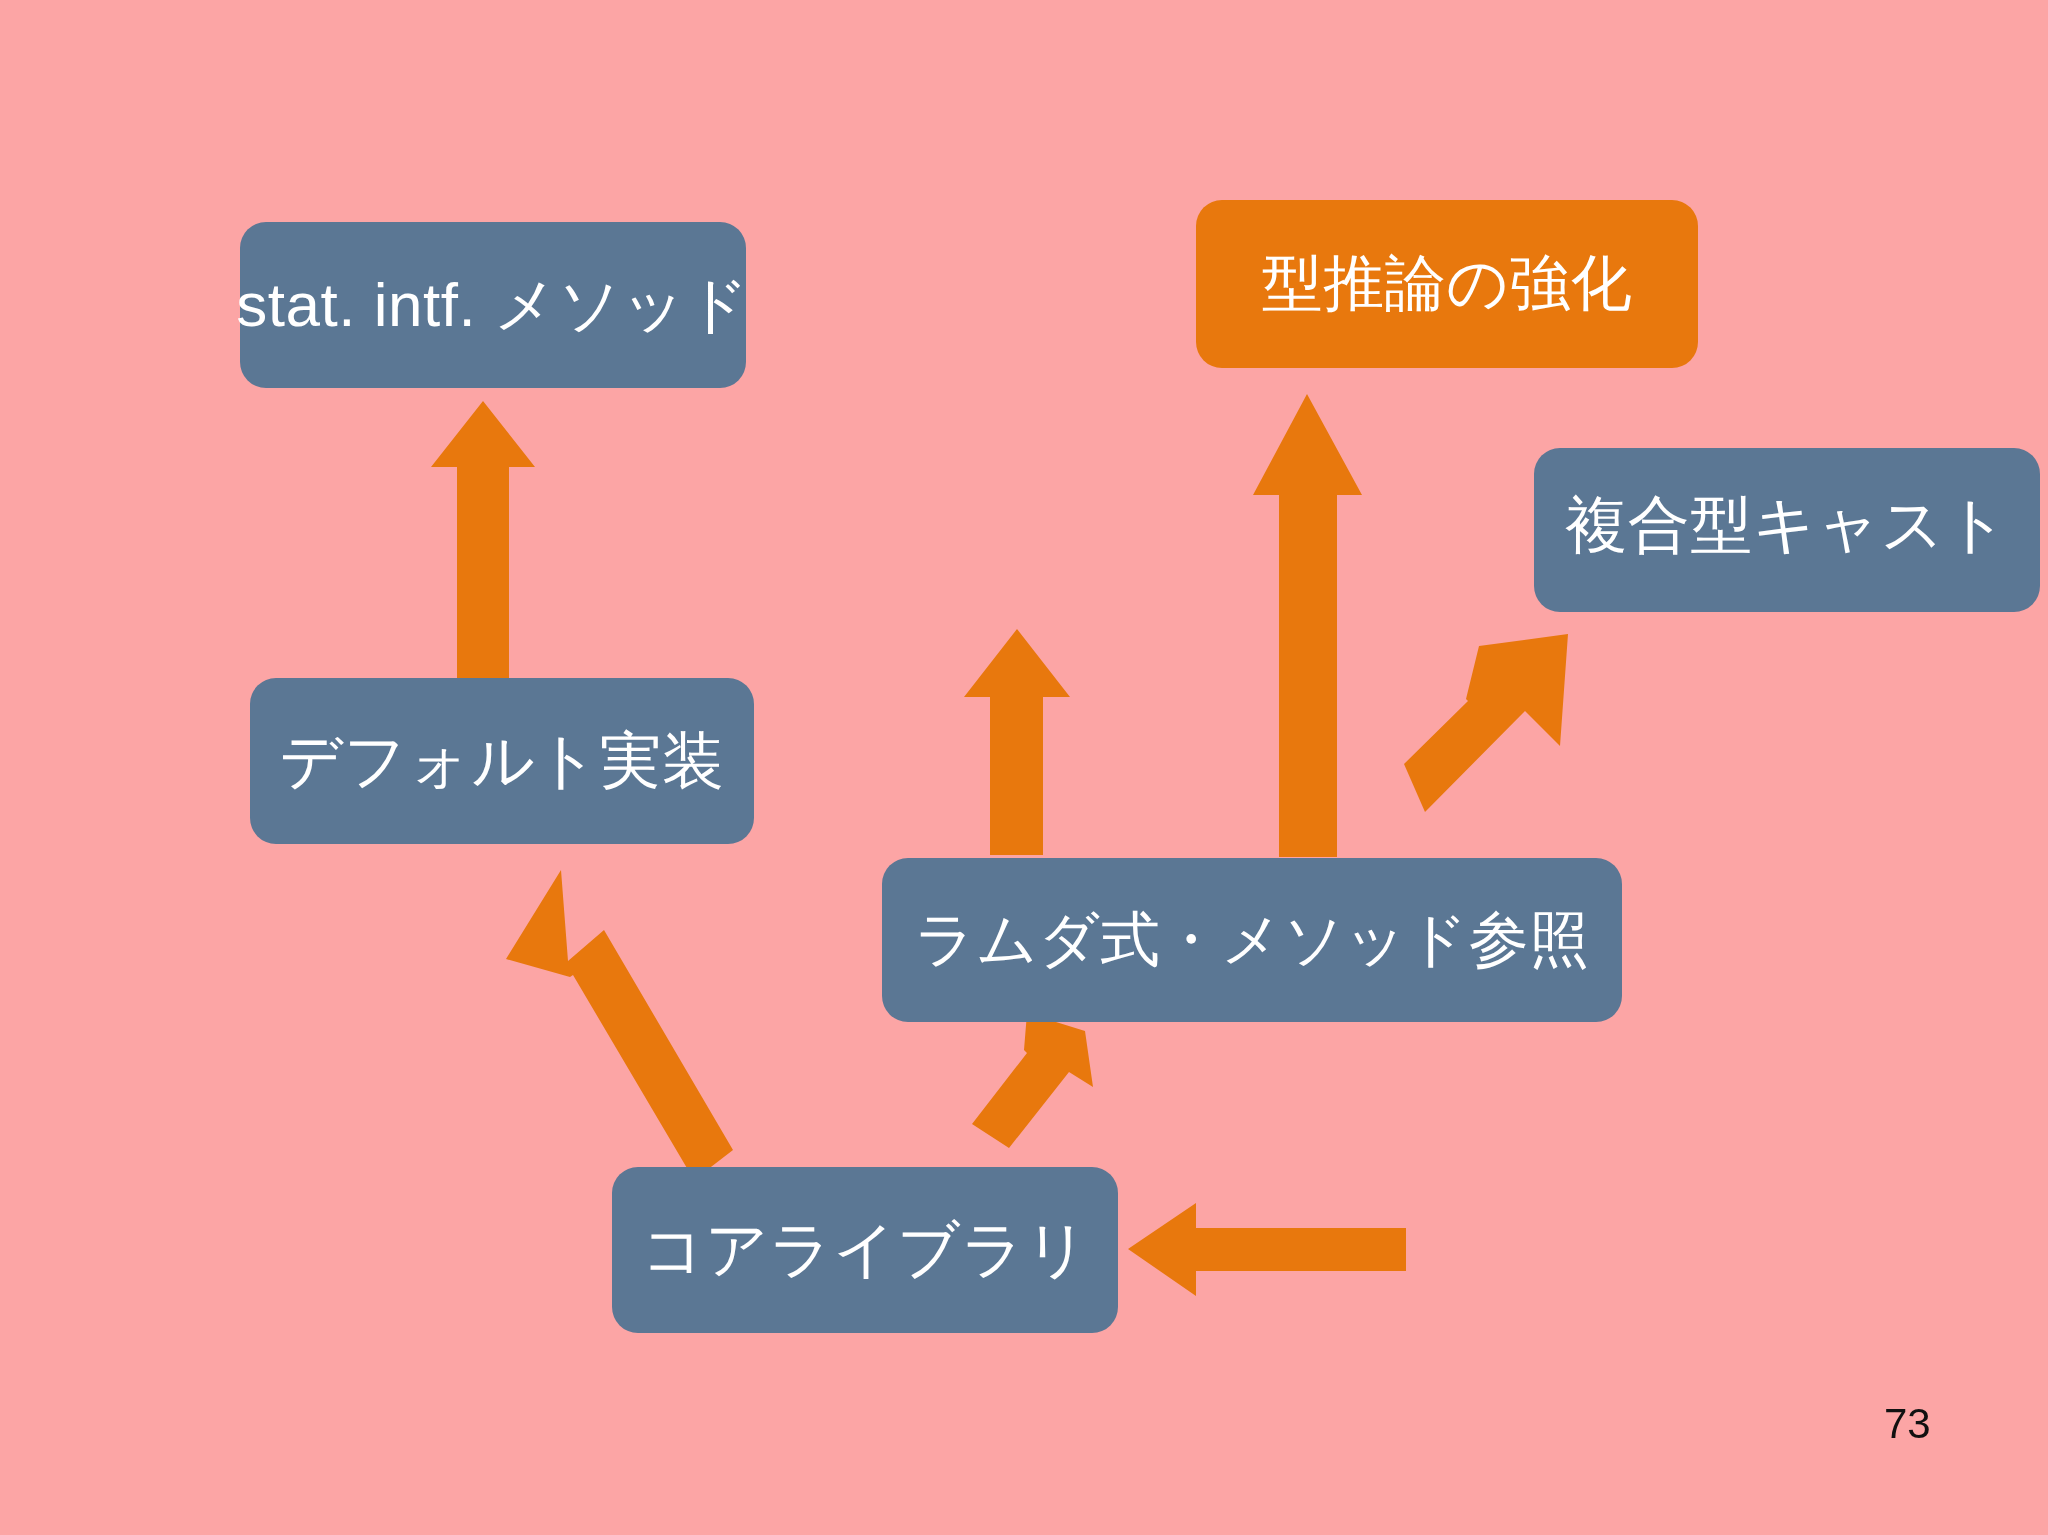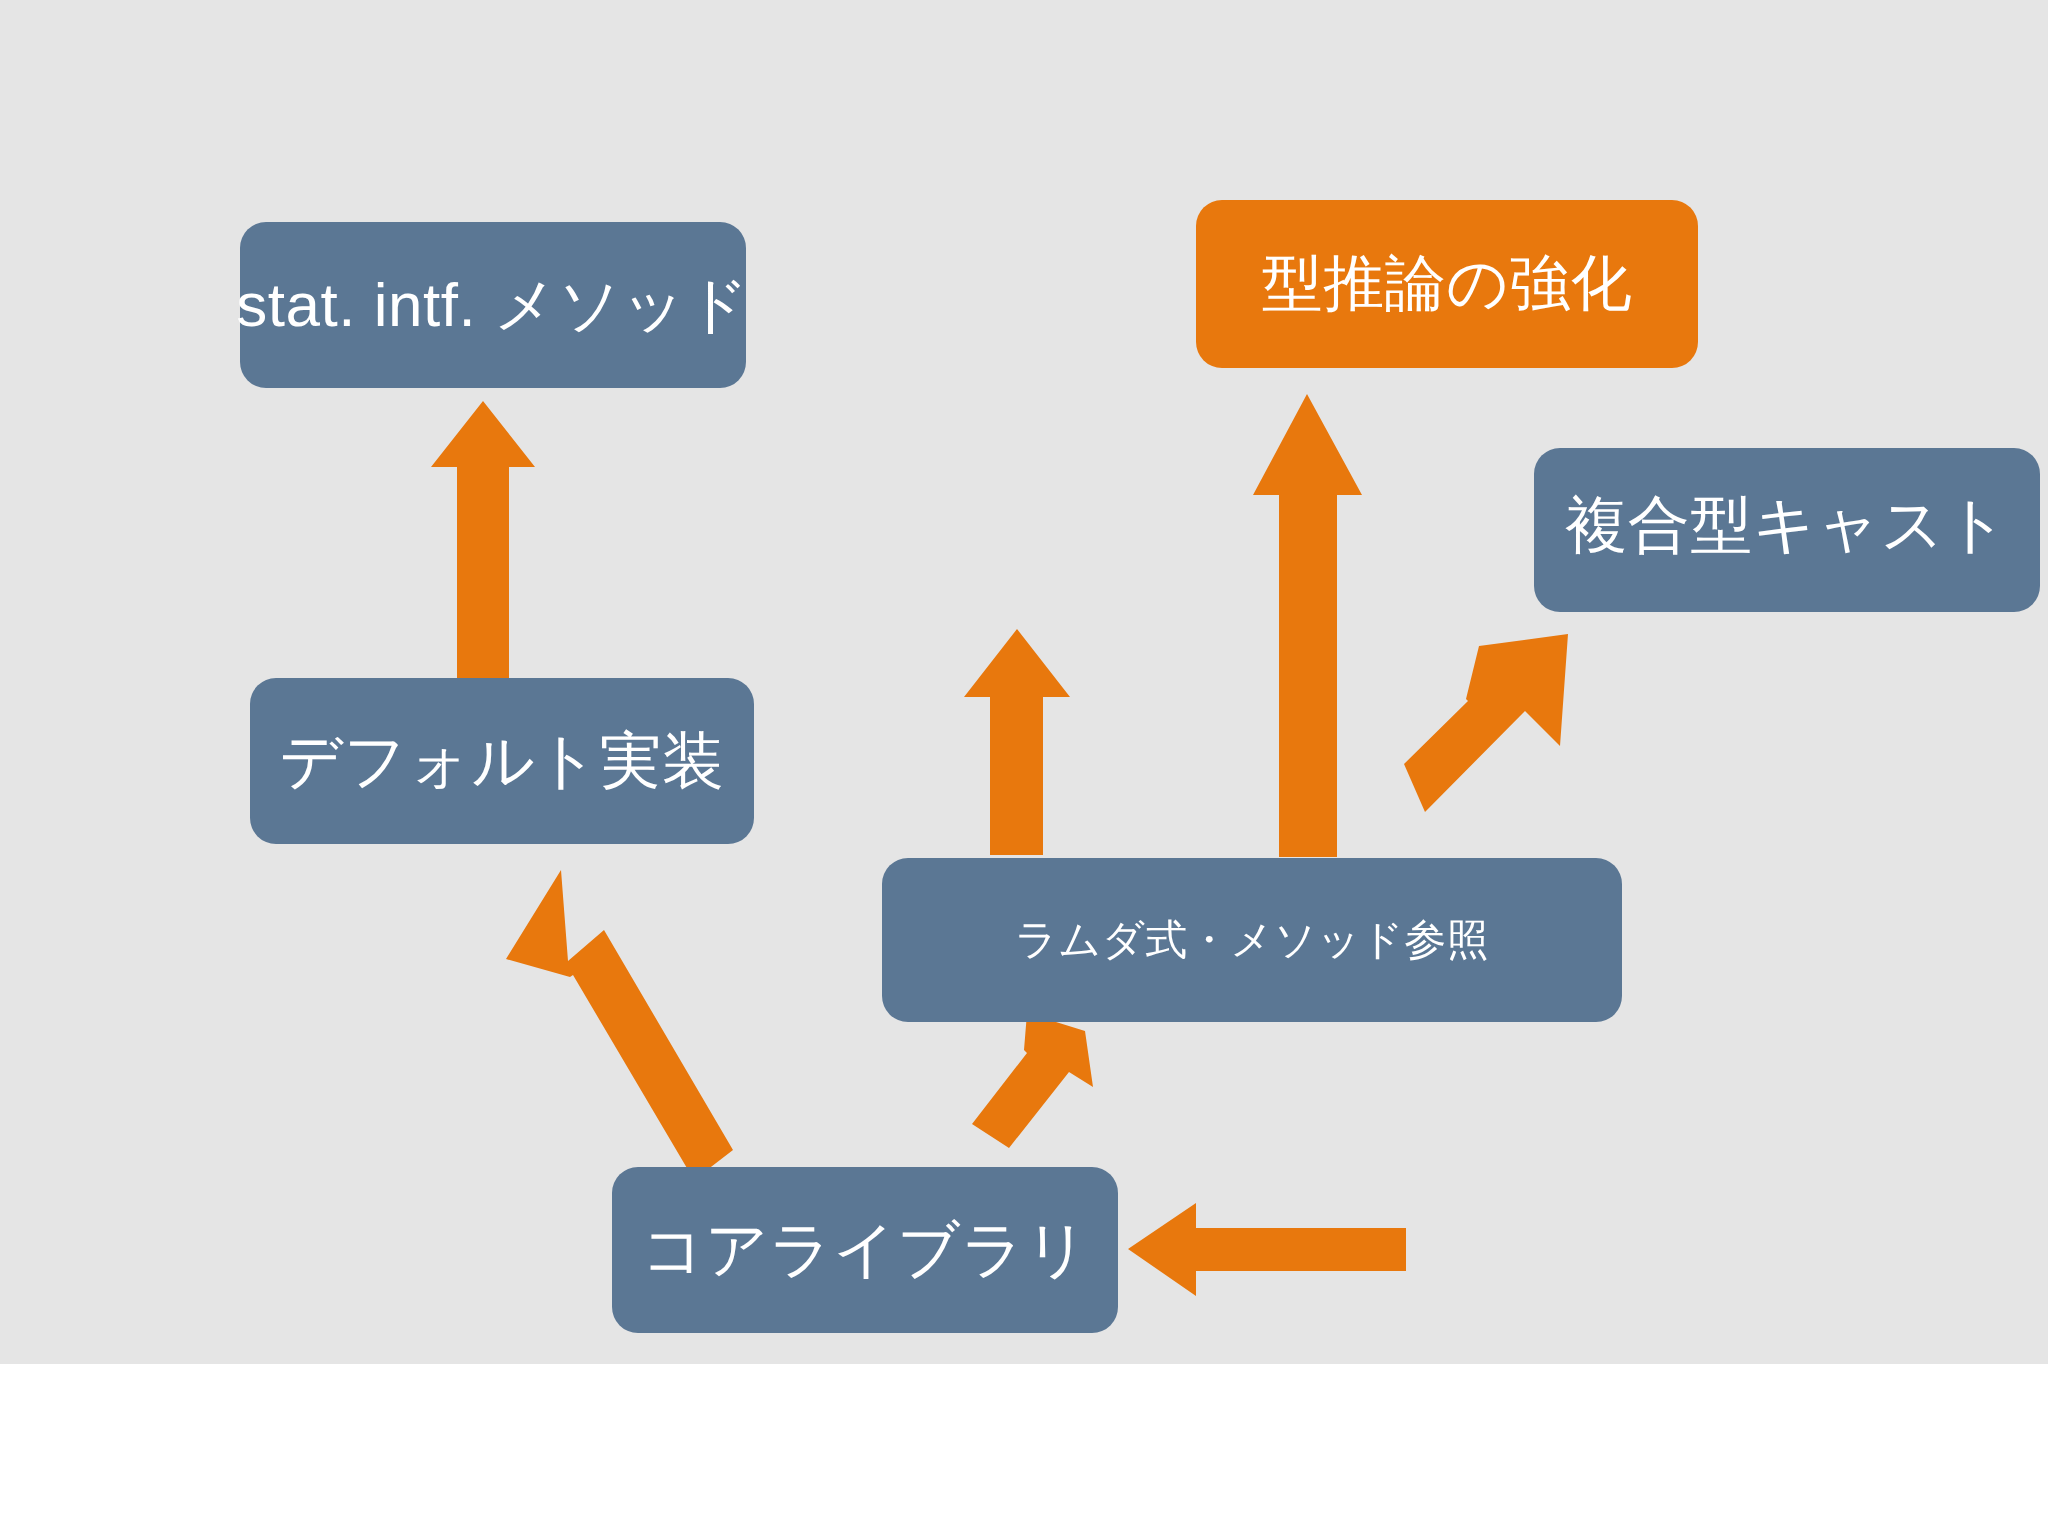--- a/index.html
+++ b/index.html
@@ -7,22 +7,22 @@
     margin: 0;
     padding: 0;
     background: #ffffff;
   }
   body {
     font-family: "Liberation Sans", "DejaVu Sans", sans-serif;
   }
   #slide {
     position: relative;
     width: 2048px;
-    height: 1364px;
-    background: #e5e5e5;
+    height: 1535px;
+    background: #fca5a5;
     overflow: hidden;
   }
   #arrow-layer {
     position: absolute;
     left: 0;
     top: 0;
     width: 2048px;
     height: 1535px;
     pointer-events: none;
   }
@@ -60,21 +60,21 @@
     left: 1534px; top: 448px;  width: 506px;  height: 164px;
     font-size: 62px;
     font-family: Liberation Mono, monospace;
   }
   #node-default-implementation {
     left: 250px;  top: 678px;  width: 504px;  height: 166px;
     font-size: 62px;
   }
   #node-lambda-method-ref {
     left: 882px;  top: 858px;  width: 740px;  height: 164px;
-    font-size: 42px;
+    font-size: 60px;
   }
   #node-core-library {
     left: 612px;  top: 1167px; width: 506px;  height: 166px;
     font-size: 62px;
   }
   #node-multicore-cpu {
     left: 1462px; top: 1167px; width: 504px;  height: 166px;
     font-size: 62px;
   }
 

